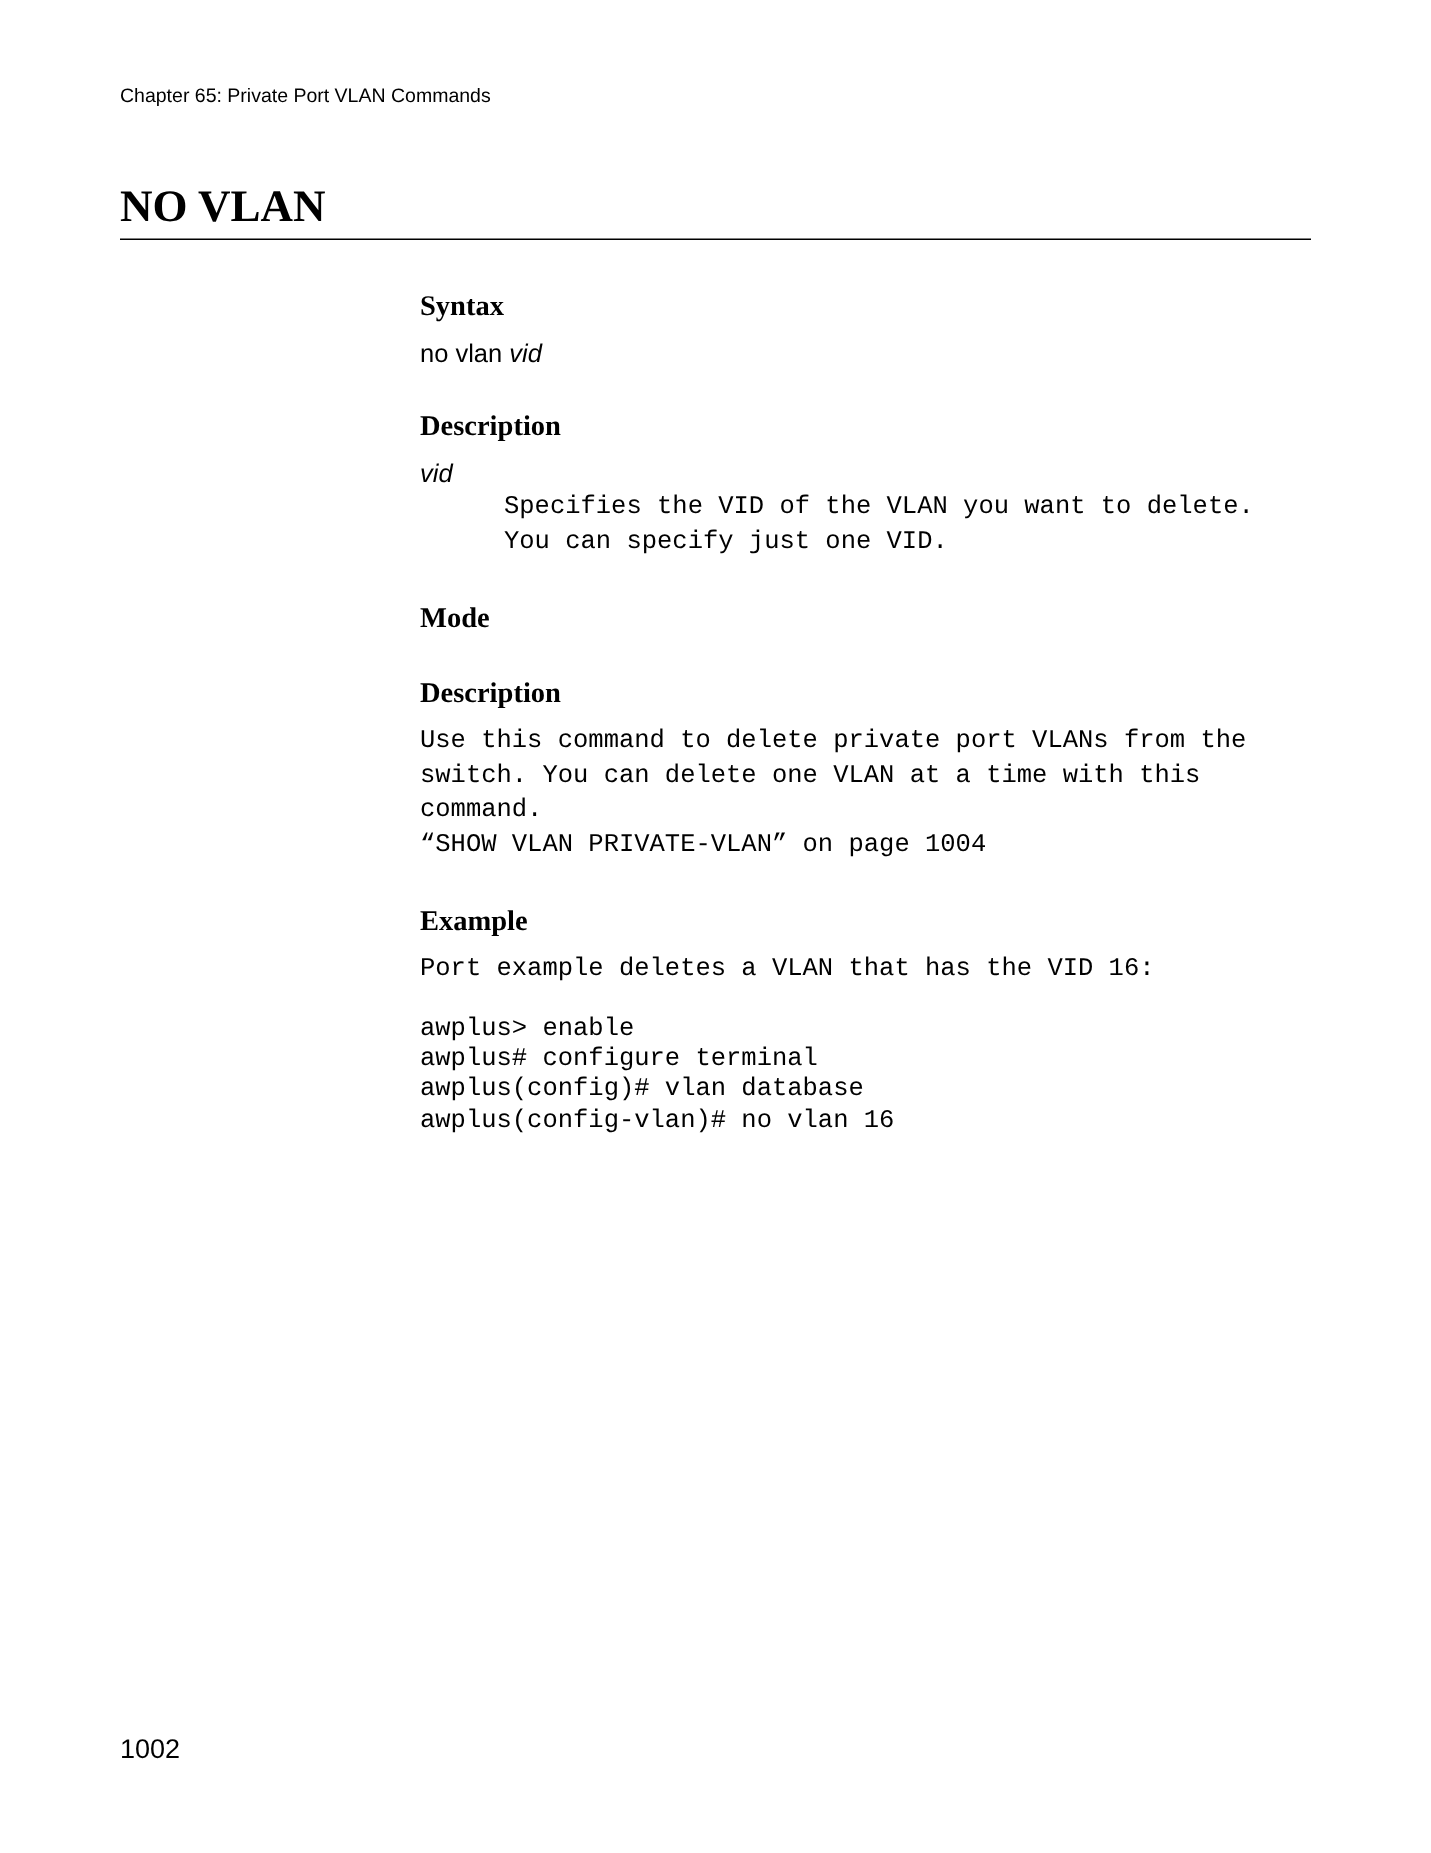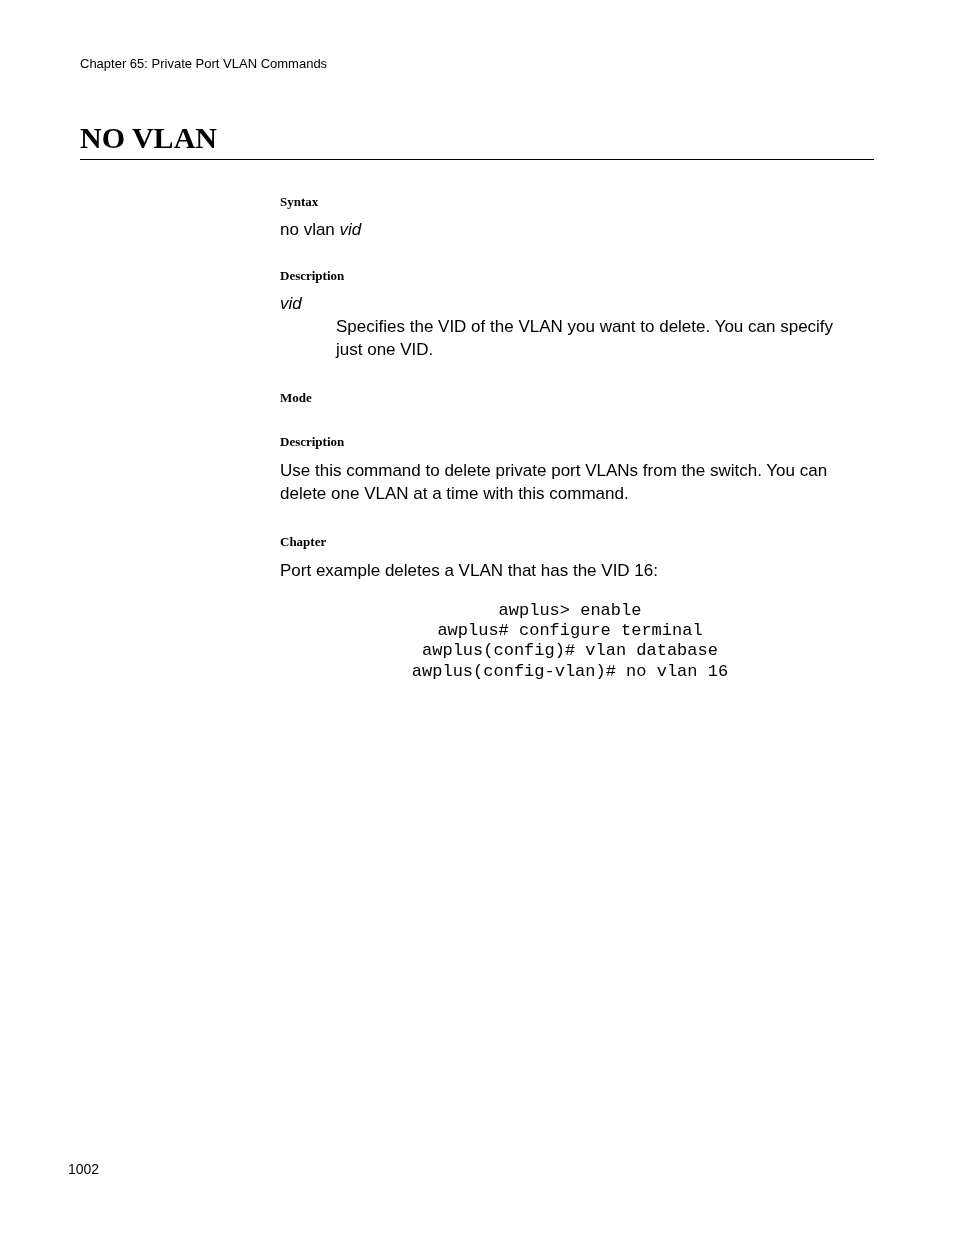--- a/index.html
+++ b/index.html
@@ -35,30 +35,31 @@
     border-top: 1.5px solid #000;
     margin: 0 0 34px 0;
   }
   .content {
     margin-left: 200px;
     max-width: 580px;
   }
   .heading {
     font-family: "Times New Roman", Times, serif;
     font-weight: bold;
-    font-size: 13px;
+    font-size: 19px;
     margin-top: 28px;
     margin-bottom: 10px;
   }
   .heading.first {
     margin-top: 0;
   }
   .body-text {
     font-size: 17px;
     line-height: 1.35;
+    font-family: Liberation Mono, monospace;
   }
   .syntax-line {
     font-family: Liberation Sans, sans-serif;
     font-size: 17px;
     white-space: pre;
   }
   .syntax-italic {
     font-style: italic;
   }
   .param-name {
@@ -71,27 +72,26 @@
     font-size: 17px;
     line-height: 1.35;
     margin-top: 2px;
   }
   .example-code {
     font-family: "Courier New", monospace;
     font-size: 17px;
     white-space: pre;
     line-height: 1.2;
     margin-top: 18px;
-    text-align: center;
   }
   .page-number {
     position: absolute;
     bottom: 58px;
-    left: 68px;
-    font-size: 14px;
+    left: 80px;
+    font-size: 18px;
   }
 </style>
 </head>
 <body>
 
 <div class="page">
 
   <div class="running-header">Chapter 65: Private Port VLAN Commands</div>
 
   <div class="title">NO VLAN</div>
@@ -104,22 +104,23 @@
 
     <div class="heading">Description</div>
     <div class="param-name">vid</div>
     <div class="param-desc body-text">Specifies the VID of the VLAN you want to delete. You can specify just one VID.</div>
 
     <div class="heading">Mode</div>
 
     <div class="heading">Description</div>
     <div class="body-text">Use this command to delete private port VLANs from the switch. You can delete one VLAN at a time with this command.</div>
 
+    <div class="body-text">“SHOW VLAN PRIVATE-VLAN” on page 1004</div>
 
-    <div class="heading">Chapter</div>
+    <div class="heading">Example</div>
     <div class="body-text">Port example deletes a VLAN that has the VID 16:</div>
     <div class="example-code">awplus&gt; enable
 awplus# configure terminal
 awplus(config)# vlan database
 awplus(config-vlan)# no vlan 16</div>
 
   </div>
 
   <div class="page-number">1002</div>
 </div>

